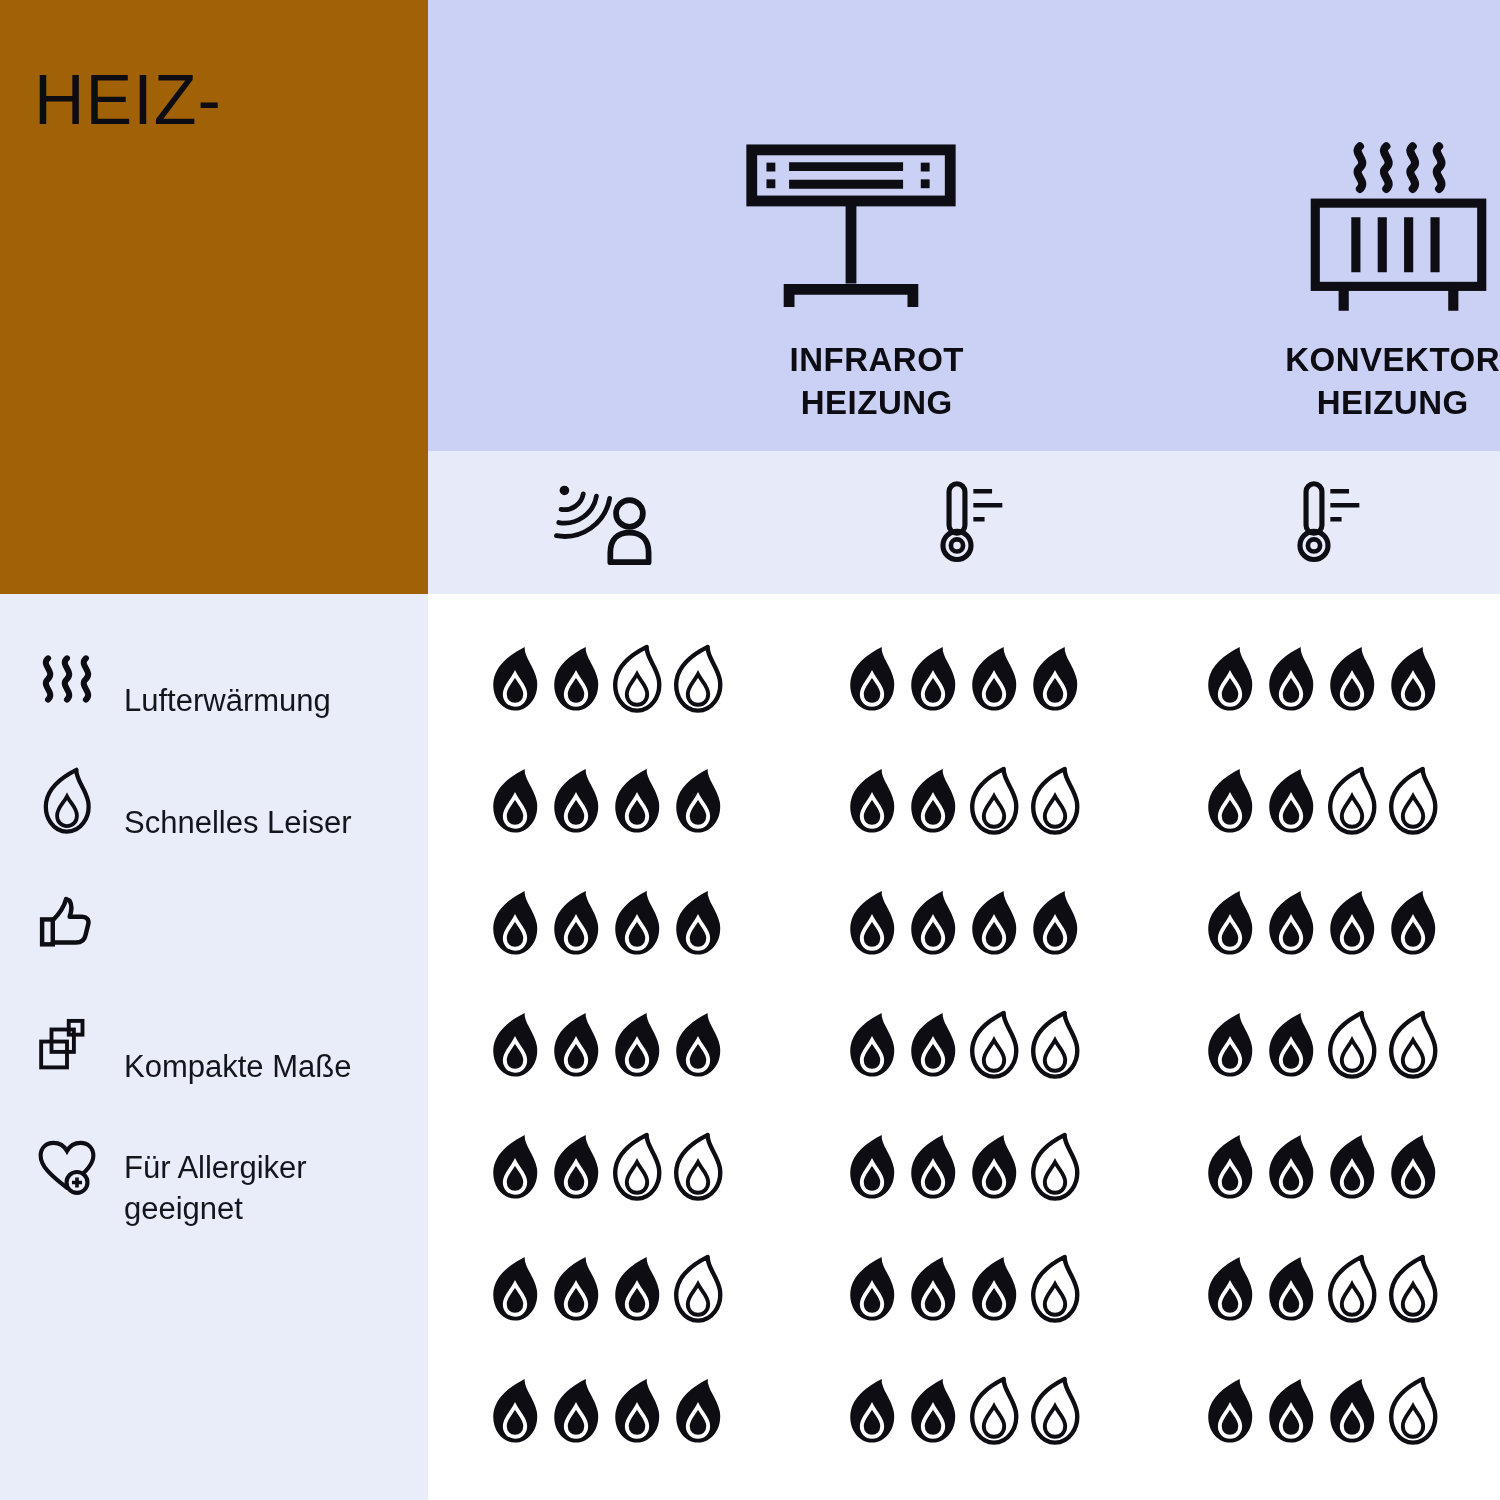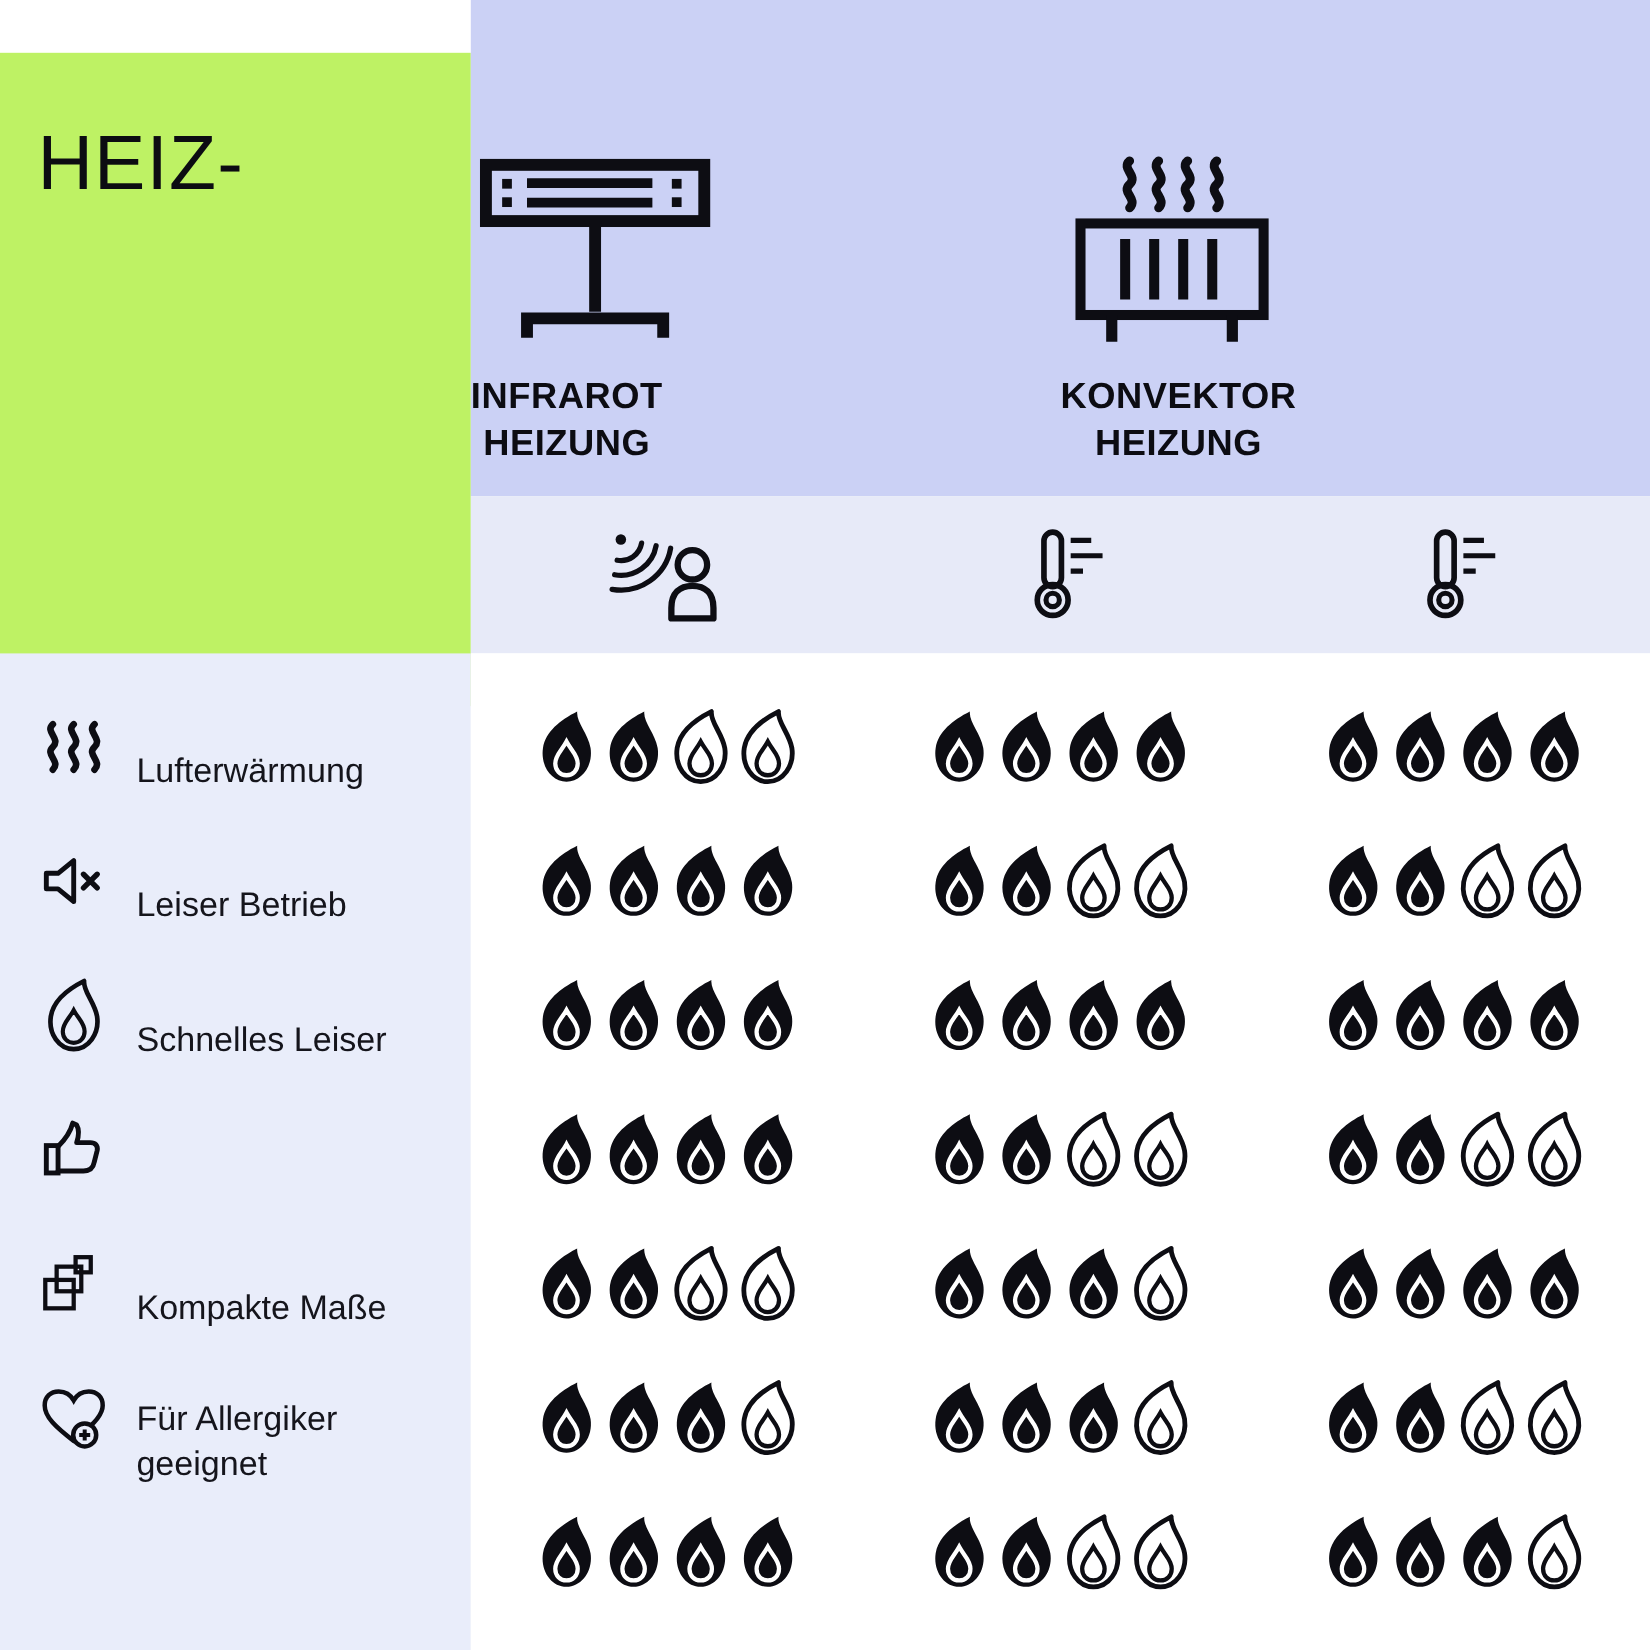--- a/index.html
+++ b/index.html
@@ -9,38 +9,37 @@
     background:#FFFFFF;
     position:relative;
     overflow:hidden;
     color:#0D0D13;
   }
   .canvas { position:absolute; inset:0; }
 
   
   .title-box {
     position:absolute; left:0; top:0; width:428px; height:594px;
-    background:#bef264;
-    margin-top:48px;
+    background:#a16207;
   }
   .title-box h1 {
     padding:58px 0 0 34px;
     font-size:70px; font-weight:400; letter-spacing:1px;
     line-height:1.2; color:#0C0C12;
   }
   .title-box h1 span { display:block; }
 
   
   .header-band {
     position:absolute; left:428px; top:0; width:1072px; height:451px;
     background:#CBD1F5; display:flex;
   }
   .product-col {
     flex:1 1 0; display:flex; flex-direction:column;
-    align-items:flex-start; justify-content:flex-end; padding-bottom:26px;
+    align-items:flex-end; justify-content:flex-end; padding-bottom:26px;
   }
   .device-icon-wrap {
     height:200px; display:flex; align-items:flex-end; justify-content:center;
     margin-bottom:22px;
   }
   .product-label {
     min-height:88px; display:flex; flex-direction:column;
     justify-content:flex-end; align-items:center; text-align:center;
     font-size:33px; font-weight:700; letter-spacing:0.5px; line-height:1.3;
     color:#0C0C12;
@@ -172,31 +171,20 @@
             <path d="M36 7 c -9 8 9 15 0 24 c -9 8 9 15 0 24" stroke-width="7" stroke-linecap="round"></path>
             <path d="M58 7 c -9 8 9 15 0 24 c -9 8 9 15 0 24" stroke-width="7" stroke-linecap="round"></path>
           </svg>
         </span>
         <div class="feature-label">
           <span>Lufterwärmung</span>
         </div>
       </div>
       <div class="feature-row">
         <span class="feature-icon">
-          <svg viewBox="0 0 72 60" width="64" height="54" fill="none" stroke="#0D0D13">
-            <path d="M8 22 h12 l16 -13 v42 l-16 -13 H8 Z" stroke-width="5" stroke-linejoin="round"></path>
-            <path d="M46 23 l14 14 M60 23 l-14 14" stroke-width="5.5" stroke-linecap="round"></path>
-          </svg>
-        </span>
-        <div class="feature-label">
-          <span>Leiser Betrieb</span>
-        </div>
-      </div>
-      <div class="feature-row">
-        <span class="feature-icon">
           <svg viewBox="0 0 56 72" width="54" height="68">
             <path d="M38 3 C37 13 48 23 50.5 37 C53 54 42 68.5 28 68.5 C14 68.5 3.5 54 6 37 C8.5 22 22 11 38 3 Z" fill="none" stroke="#0D0D13" stroke-width="4.5" stroke-linejoin="round"></path>
             <path d="M28 31 C23.5 39.5 17.5 43.5 17.5 51.5 C17.5 58 22 62.5 28 62.5 C34 62.5 38.5 58 38.5 51.5 C38.5 43.5 32.5 39.5 28 31 Z" fill="none" stroke="#0D0D13" stroke-width="4"></path>
           </svg>
         </span>
         <div class="feature-label">
           <span>Schnelles Leiser</span>
         </div>
       </div>
       <div class="feature-row">

